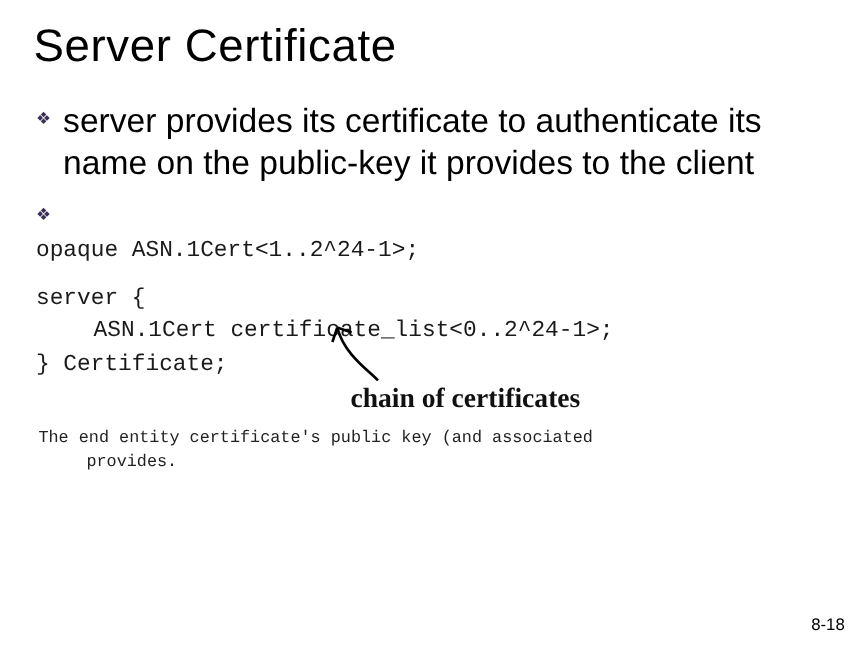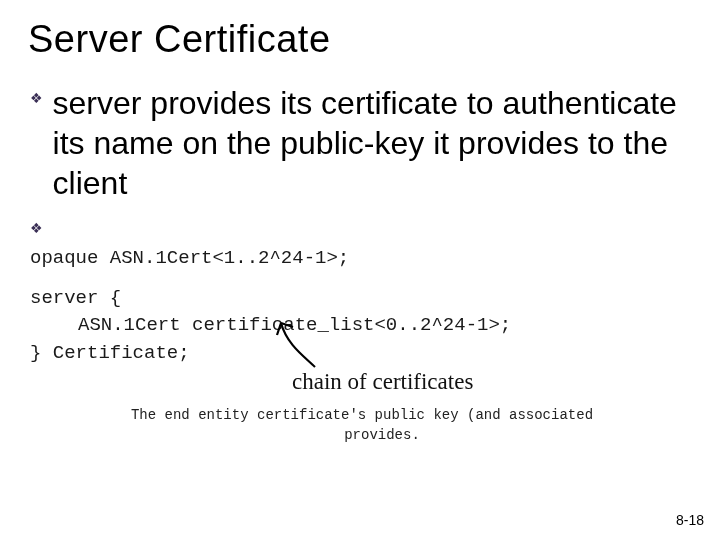--- a/index.html
+++ b/index.html
@@ -1,28 +1,28 @@
 <!DOCTYPE html>
 <html><head>
 <meta charset="utf-8">
 <style>
   html,body{margin:0;padding:0;width:720px;height:540px;background:#fff;font-family:Arial,Helvetica,sans-serif;color:#000;}
   .slide{position:relative;width:720px;height:540px;box-sizing:border-box;padding:18px 28px 0 28px;}
   .title{font-size:38px;font-weight:400;letter-spacing:0.5px;margin:0 0 22px 0;}
   .bullets{margin:0 0 8px 0;padding:0;}
   .bullet{display:flex;align-items:flex-start;margin:0 0 10px 0;}
   .bmark{font-size:14px;color:#3a2f55;margin:8px 10px 0 2px;line-height:1;}
-  .btext{font-size:32px;line-height:1.25;}
+  .btext{font-size:28px;line-height:1.25;}
   .codebox{position:relative;margin:6px 0 12px 2px;font-family:"Courier New",Courier,monospace;color:#1a1a1a;font-size:19px;line-height:1.45;}
   .row{white-space:pre;}
   .ind2{margin-left:48px;}
-  .annot{position:absolute;left:262px;top:120px;font-family:"Comic Sans MS","Segoe Script",cursive;font-size:23px;color:#111;}
+  .annot{position:absolute;left:262px;top:120px;font-family:"Comic Sans MS","Segoe Script",cursive;font-size:23px;color:#111;font-weight:bold;}
   .arrow{position:absolute;left:245px;top:72px;}
   .arrow svg{overflow:visible;}
-  .footnote{font-family:"Courier New",Courier,monospace;font-size:14px;color:#222;margin:38px 0 0 2px;text-align:center;}
+  .footnote{font-family:"Courier New",Courier,monospace;font-size:14px;color:#222;margin:38px 0 0 2px;}
   .footline{margin:0 0 0 0;white-space:pre;}
   .findent{margin-left:40px;}
   .pagenum{position:absolute;right:16px;bottom:12px;font-size:14px;text-align:right;}
 </style>
 </head>
 <body>
 
 <div class="slide">
 
   <h1 class="title">Server Certificate</h1>

